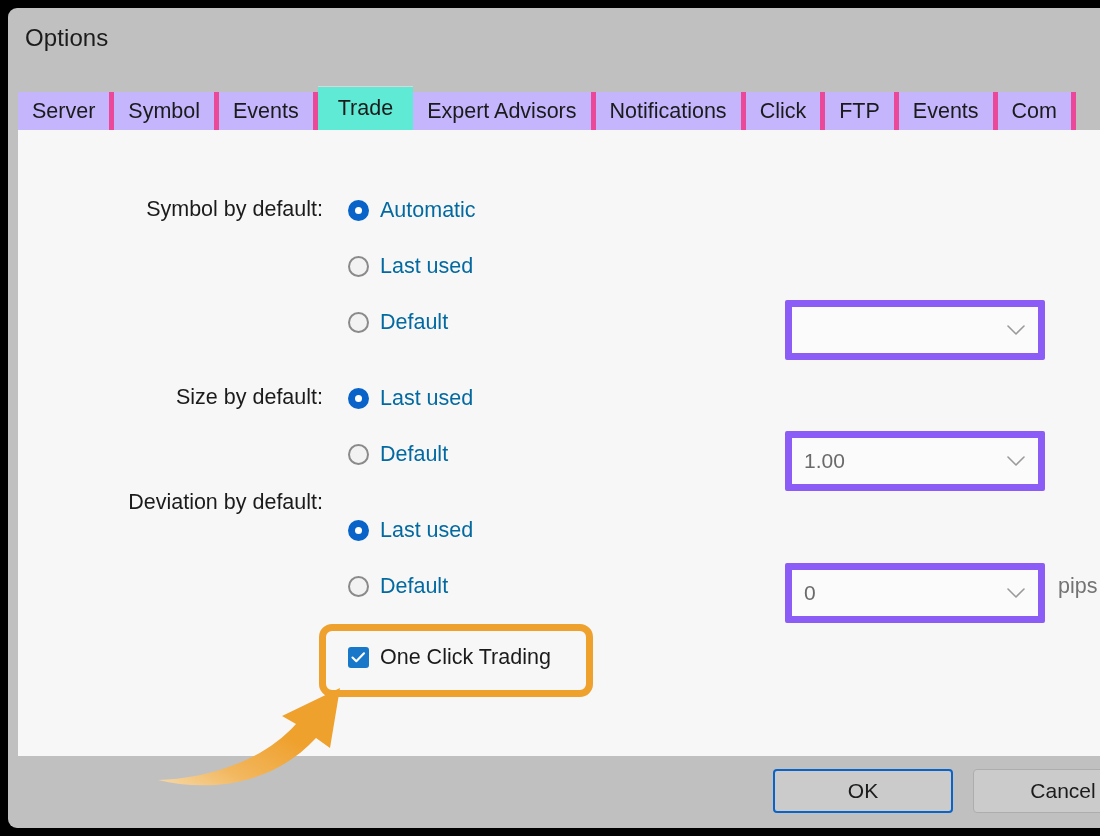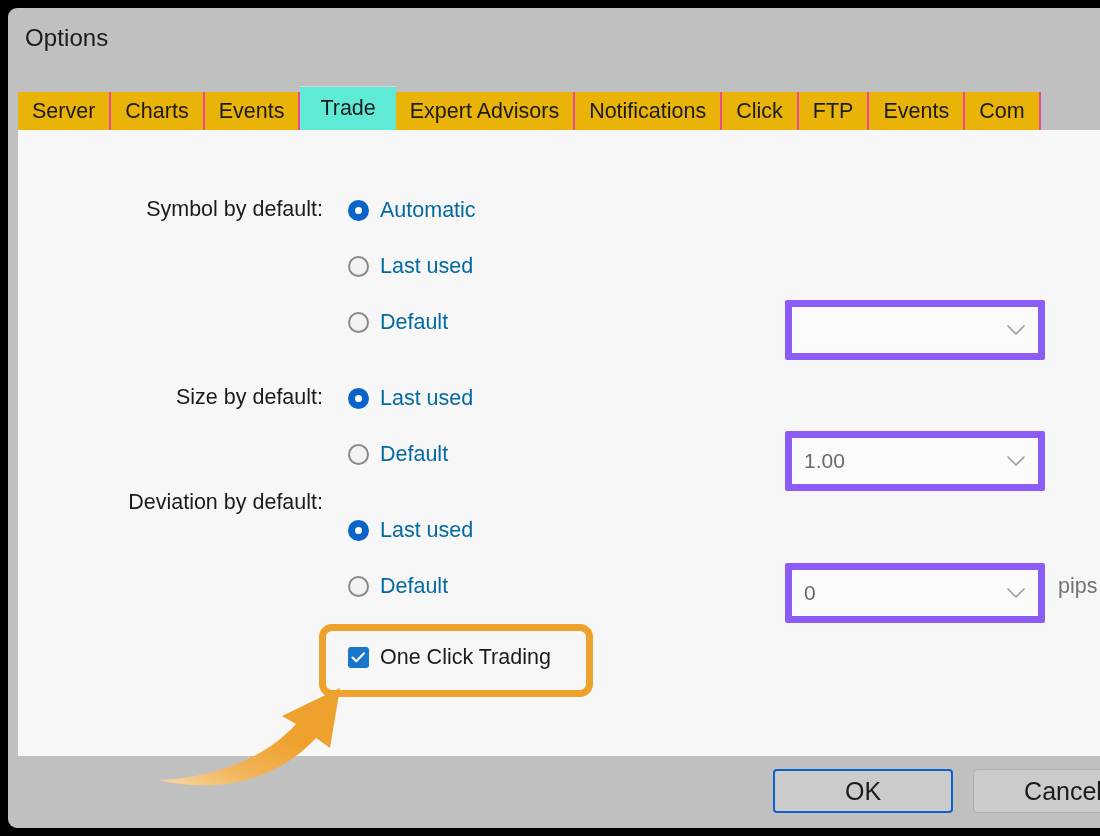--- a/index.html
+++ b/index.html
@@ -47,22 +47,22 @@
   #tabstrip {
     position: absolute;
     left: 10px;
     top: 78px;
     height: 44px;
     display: flex;
     align-items: flex-end;
   }
   .tab {
     height: 38px;
-    background: #eab308;
-    border-right: 2px solid #ec4899;
+    background: #c4b5fd;
+    border-right: 5px solid #ec4899;
     display: flex;
     align-items: center;
     justify-content: center;
     padding: 0 14px;
     font-size: 21.5px;
     color: #1b1b1b;
     box-sizing: border-box;
     white-space: nowrap;
   }
   .tab.selected {
@@ -219,21 +219,21 @@
   .dlg-button {
     position: absolute;
     height: 44px;
     background: #cbcbcb;
     border: 1px solid #adadad;
     border-radius: 4px;
     box-sizing: border-box;
     display: flex;
     align-items: center;
     justify-content: center;
-    font-size: 25px;
+    font-size: 21px;
     color: #1b1b1b;
     white-space: nowrap;
   }
   .dlg-button.primary {
     border: 2px solid #0a63c9;
     background: #cbcbcb;
   }
 </style>
 </head>
 <body>
@@ -242,21 +242,21 @@
 
   <div id="titlebar">
     <div id="dialog-title">Options</div>
   </div>
 
   <div id="tabstrip">
     <div class="tab">
         <span>Server</span>
       </div>
     <div class="tab">
-        <span>Charts</span>
+        <span>Symbol</span>
       </div>
     <div class="tab">
         <span>Events</span>
       </div>
     <div class="tab selected">
         <span>Trade</span>
       </div>
     <div class="tab">
         <span>Expert Advisors</span>
       </div>

